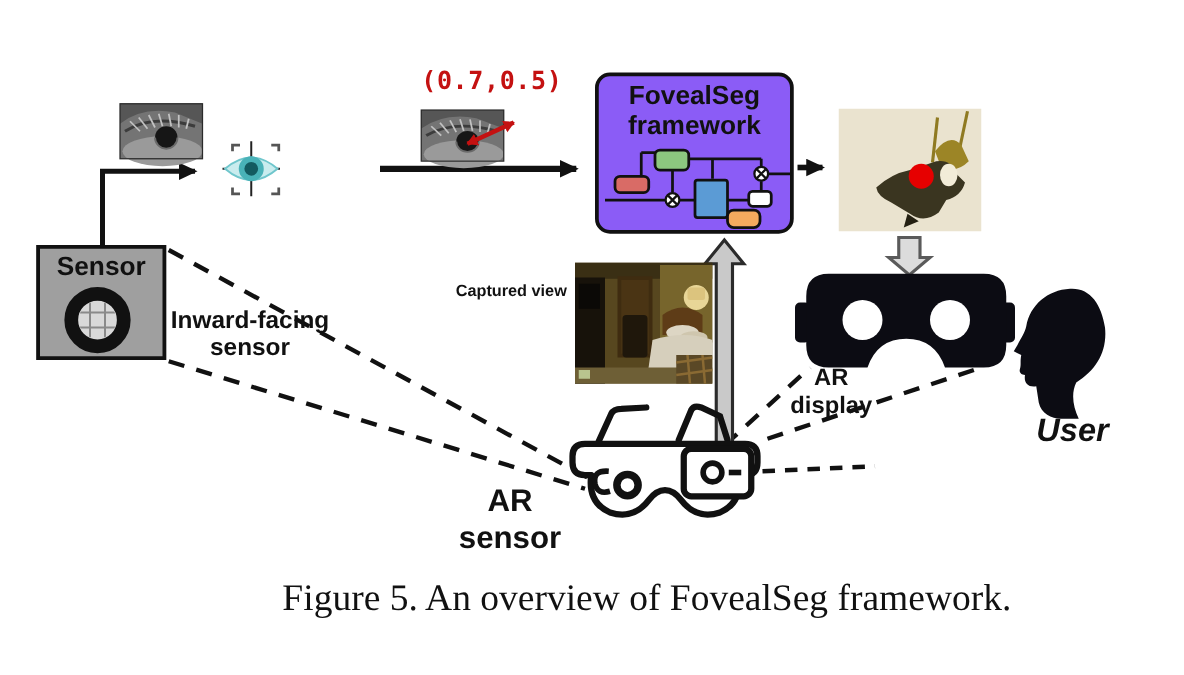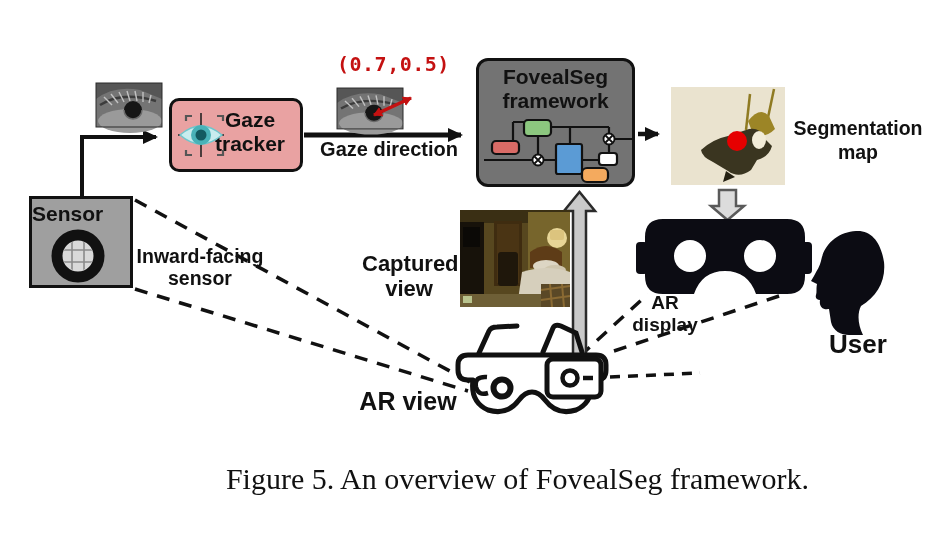--- a/index.html
+++ b/index.html
@@ -1,66 +1,61 @@
 <!DOCTYPE html>
 <html><head>
 <meta charset="utf-8">
 <style>
   html,body{margin:0;padding:0;background:#fff;}
   #fig{position:relative;width:947px;height:540px;background:#fff;overflow:hidden;
        font-family:"Liberation Sans",sans-serif;}
   .box{position:absolute;box-sizing:border-box;background:#eee;border:3px solid #111;z-index:1;}
   #gaze-box{left:169px;top:98px;width:134px;height:74px;background:#e9a2a2;border-radius:10px;}
-  #foveal-box{left:476px;top:58px;width:159px;height:129px;background:#737373;
+  #foveal-box{left:476px;top:58px;width:159px;height:129px;background:#8b5cf6;
               border-width:3.5px;border-radius:12px;}
   #sensor-box{left:29px;top:196px;width:104px;height:92px;background:#9f9f9f;}
   .label{position:absolute;font-weight:700;color:#111;text-align:center;line-height:1.15;z-index:2;}
   #gaze-box-label{position:absolute;right:2px;top:7px;width:96px;font-weight:700;font-size:21px;
                   line-height:1.12;text-align:center;color:#111;}
   #foveal-title{margin:4px auto 0;width:132px;font-weight:700;font-size:21px;line-height:1.16;
                 text-align:center;color:#111;}
   #sensor-label{position:absolute;left:0;right:0;top:3px;font-weight:700;font-size:21px;
-                text-align:left;color:#111;}
+                text-align:center;color:#111;}
   #coords{left:337px;top:53px;width:102px;font-family:"DejaVu Sans Mono",monospace;
           font-size:20px;color:#c41111;letter-spacing:.5px;}
   #gaze-direction{left:316px;top:138px;width:146px;font-size:20px;}
   #segmap-label{left:788px;top:117px;width:140px;font-size:19.5px;line-height:1.22;}
   #inward-label{left:133px;top:245px;width:134px;font-size:19.5px;}
-  #captured-label{left:362px;top:226px;width:94px;font-size:22px;margin-top:25px;}
+  #captured-label{left:362px;top:226px;width:94px;font-size:13px;}
   #arglass-label{left:348px;top:387px;width:120px;font-size:25px;}
   #ardisplay-label{left:626px;top:292px;width:78px;font-size:19px;line-height:1.18;}
   #frontcam-label{left:698px;top:358px;width:88px;font-size:20px;line-height:1.3;}
-  #user-label{left:818px;top:330px;width:80px;font-size:26px;}
+  #user-label{left:818px;top:330px;width:80px;font-size:26px;font-style:italic;}
   #caption{left:0;top:462px;width:947px;font-family:"Liberation Serif",serif;font-weight:400;
            font-size:30px;color:#111;padding-left:44px;}
   #overlay{position:absolute;left:0;top:0;width:947px;height:540px;z-index:3;pointer-events:none;}
 </style>
 </head>
 <body>
 
 <div id="fig">
 
-  <div id="gaze-box" class="box">
-    <div id="gaze-box-label">Gaze tracker</div>
-  </div>
 
   <div id="foveal-box" class="box">
     <div id="foveal-title">FovealSeg framework</div>
   </div>
 
   <div id="sensor-box" class="box">
     <div id="sensor-label">Sensor</div>
   </div>
 
   <div id="coords" class="label">(0.7,0.5)</div>
-  <div id="gaze-direction" class="label">Gaze direction</div>
-  <div id="segmap-label" class="label">Segmentation map</div>
   <div id="inward-label" class="label">Inward-facing sensor</div>
   <div id="captured-label" class="label">Captured view</div>
-  <div id="arglass-label" class="label">AR view</div>
+  <div id="arglass-label" class="label">AR sensor</div>
   <div id="ardisplay-label" class="label">AR display</div>
   <div id="user-label" class="label">User</div>
   <div id="caption" class="label">Figure 5. An overview of FovealSeg framework.</div>
 
   <svg id="overlay" viewBox="0 0 947 540" xmlns="http://www.w3.org/2000/svg">
     <defs>
       <marker id="ah" markerUnits="userSpaceOnUse" markerWidth="18" markerHeight="16" refX="13" refY="7" orient="auto">
           <path d="M0,0 L15,7 L0,14 Z" fill="#111"></path>
         </marker>
       <marker id="rah" markerUnits="userSpaceOnUse" markerWidth="12" markerHeight="12" refX="8" refY="5" orient="auto-start-reverse">

